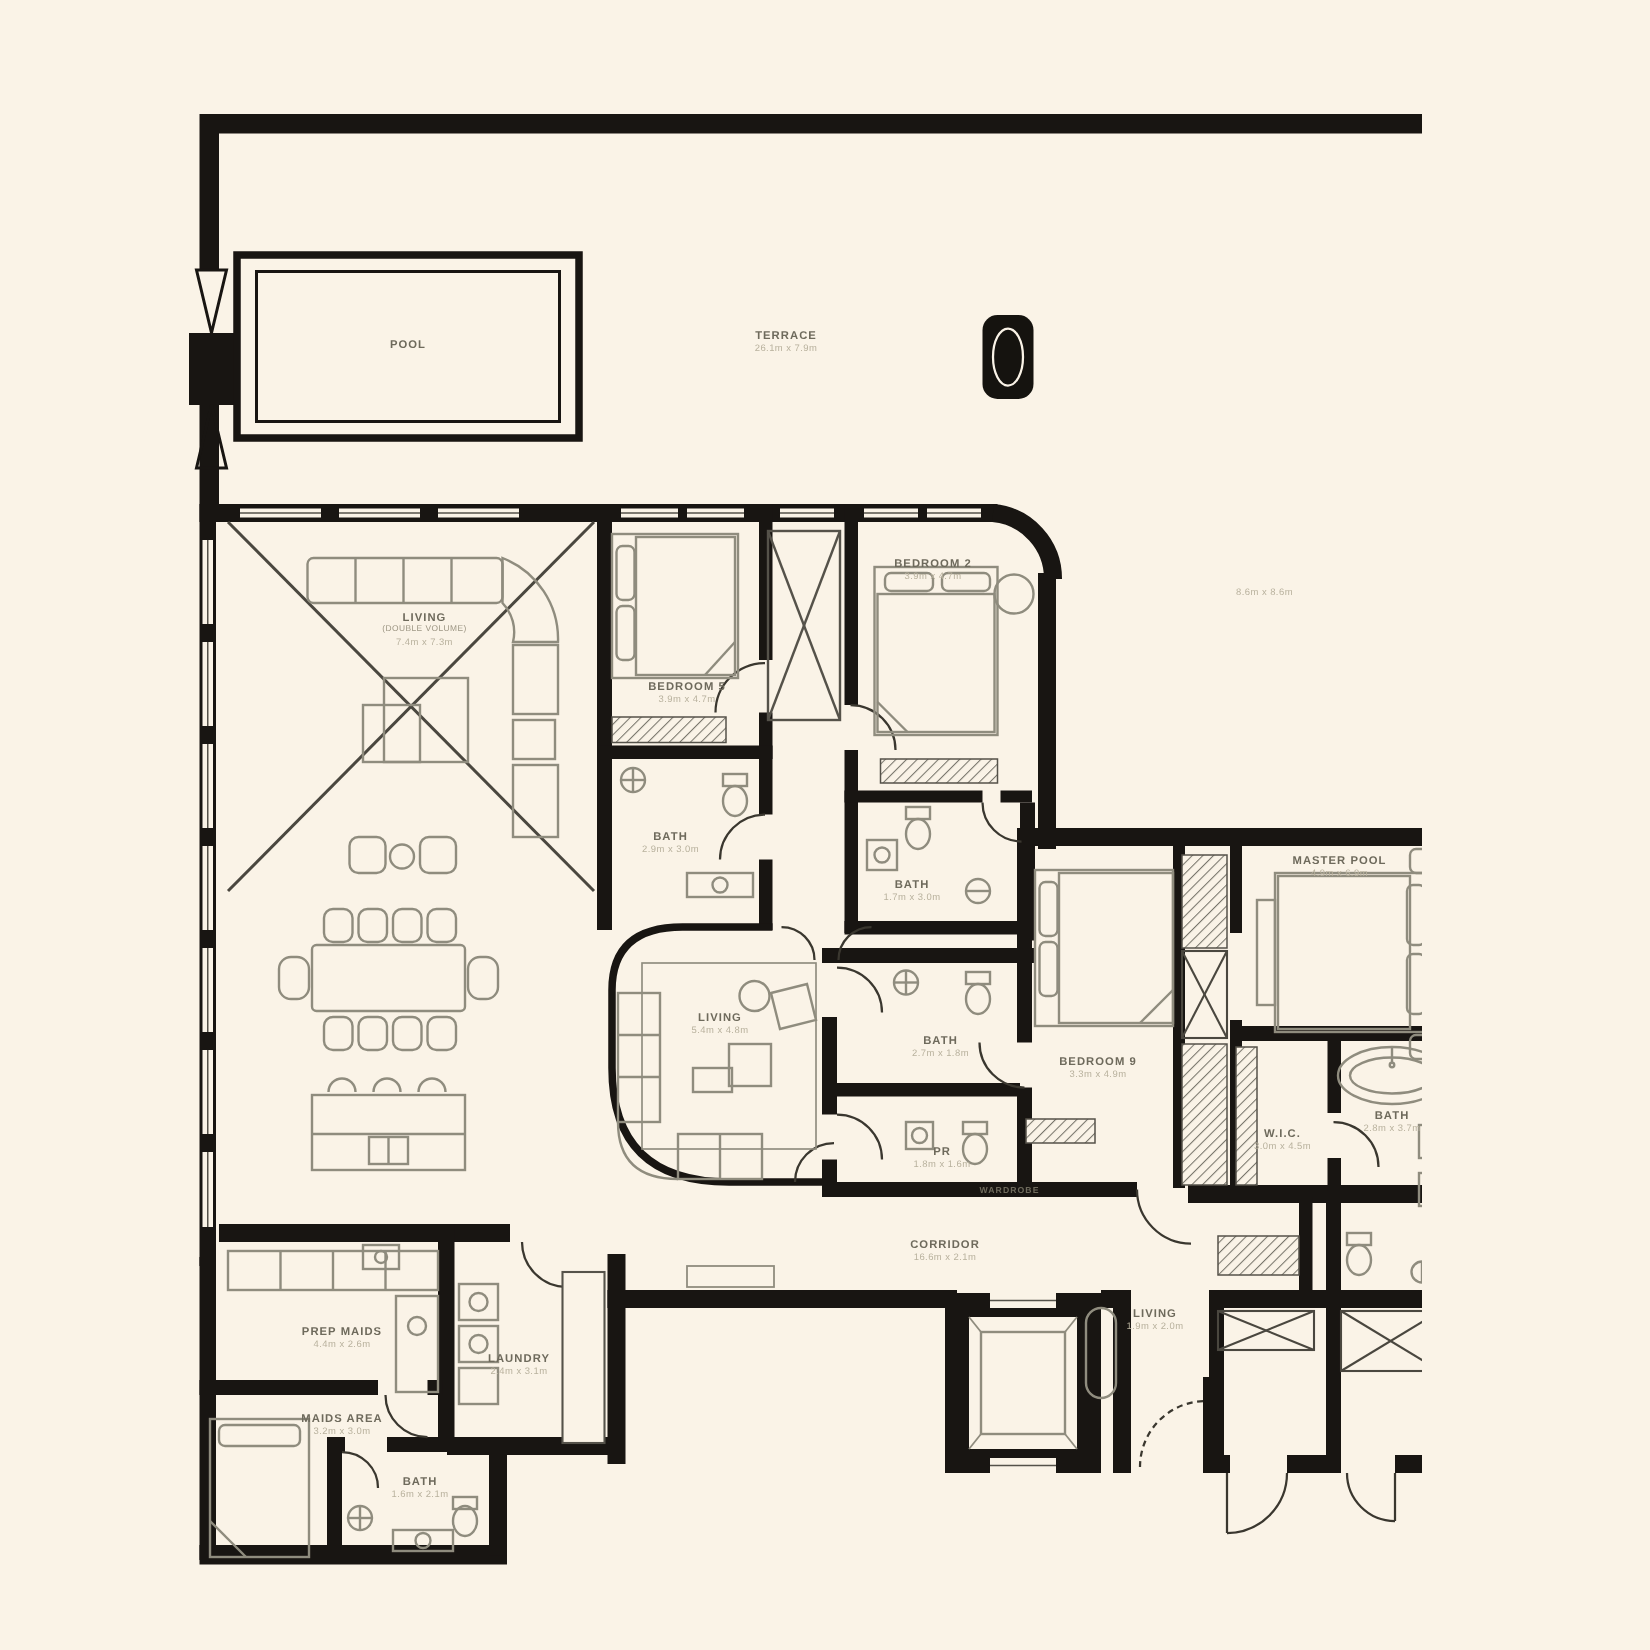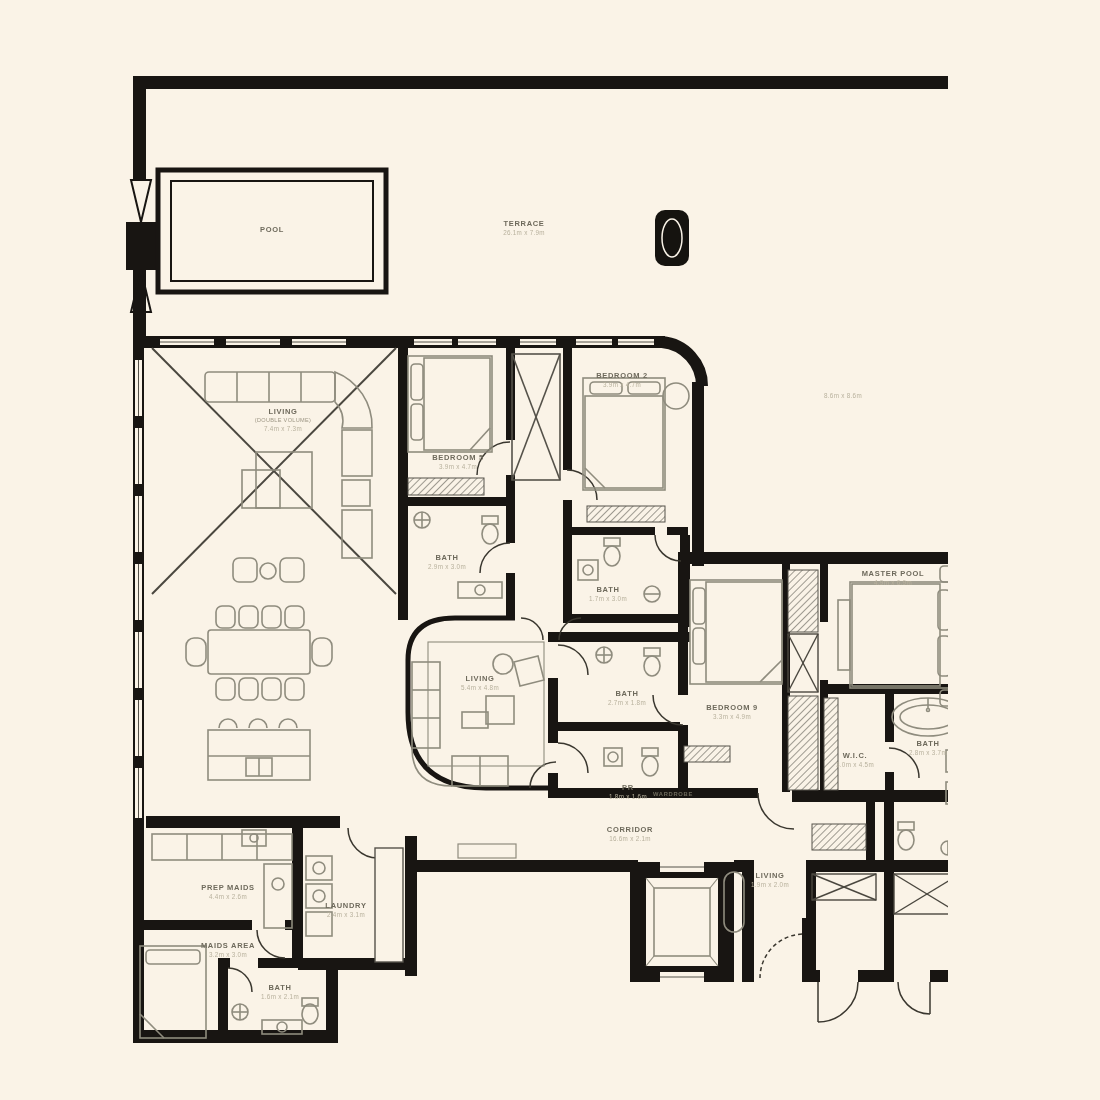--- a/index.html
+++ b/index.html
@@ -448,21 +448,21 @@
     <div class="rdims">1.7m x 3.0m</div>
   </div>
   <div class="lbl" style="left:480px;top:683px">
     <div class="rname">LIVING</div>
     <div class="rdims">5.4m x 4.8m</div>
   </div>
   <div class="lbl" style="left:627px;top:698px">
     <div class="rname">BATH</div>
     <div class="rdims">2.7m x 1.8m</div>
   </div>
-  <div class="lbl" style="left:628px;top:792px">
+  <div class="lbl" style="left:628px;top:772px">
     <div class="rname">PR</div>
     <div class="rdims">1.8m x 1.6m</div>
   </div>
   <div class="lbl" style="left:732px;top:712px">
     <div class="rname">BEDROOM 9</div>
     <div class="rdims">3.3m x 4.9m</div>
   </div>
   <div class="lbl" style="left:673px;top:795px">
     <div class="rname sm">WARDROBE</div>
   </div>

